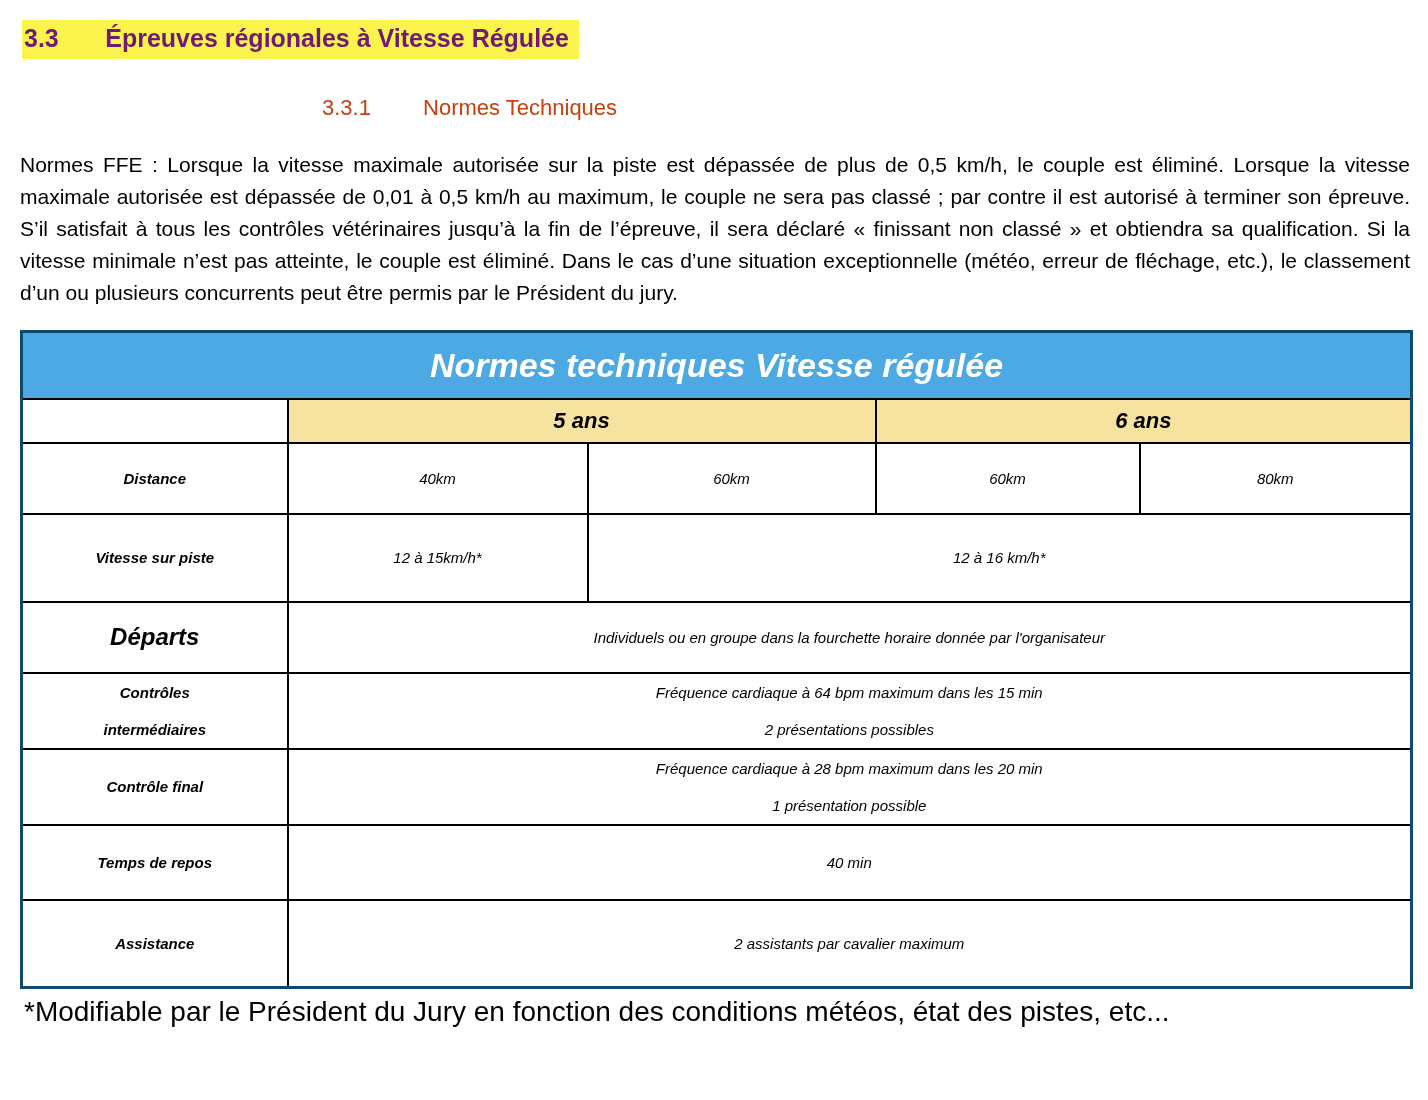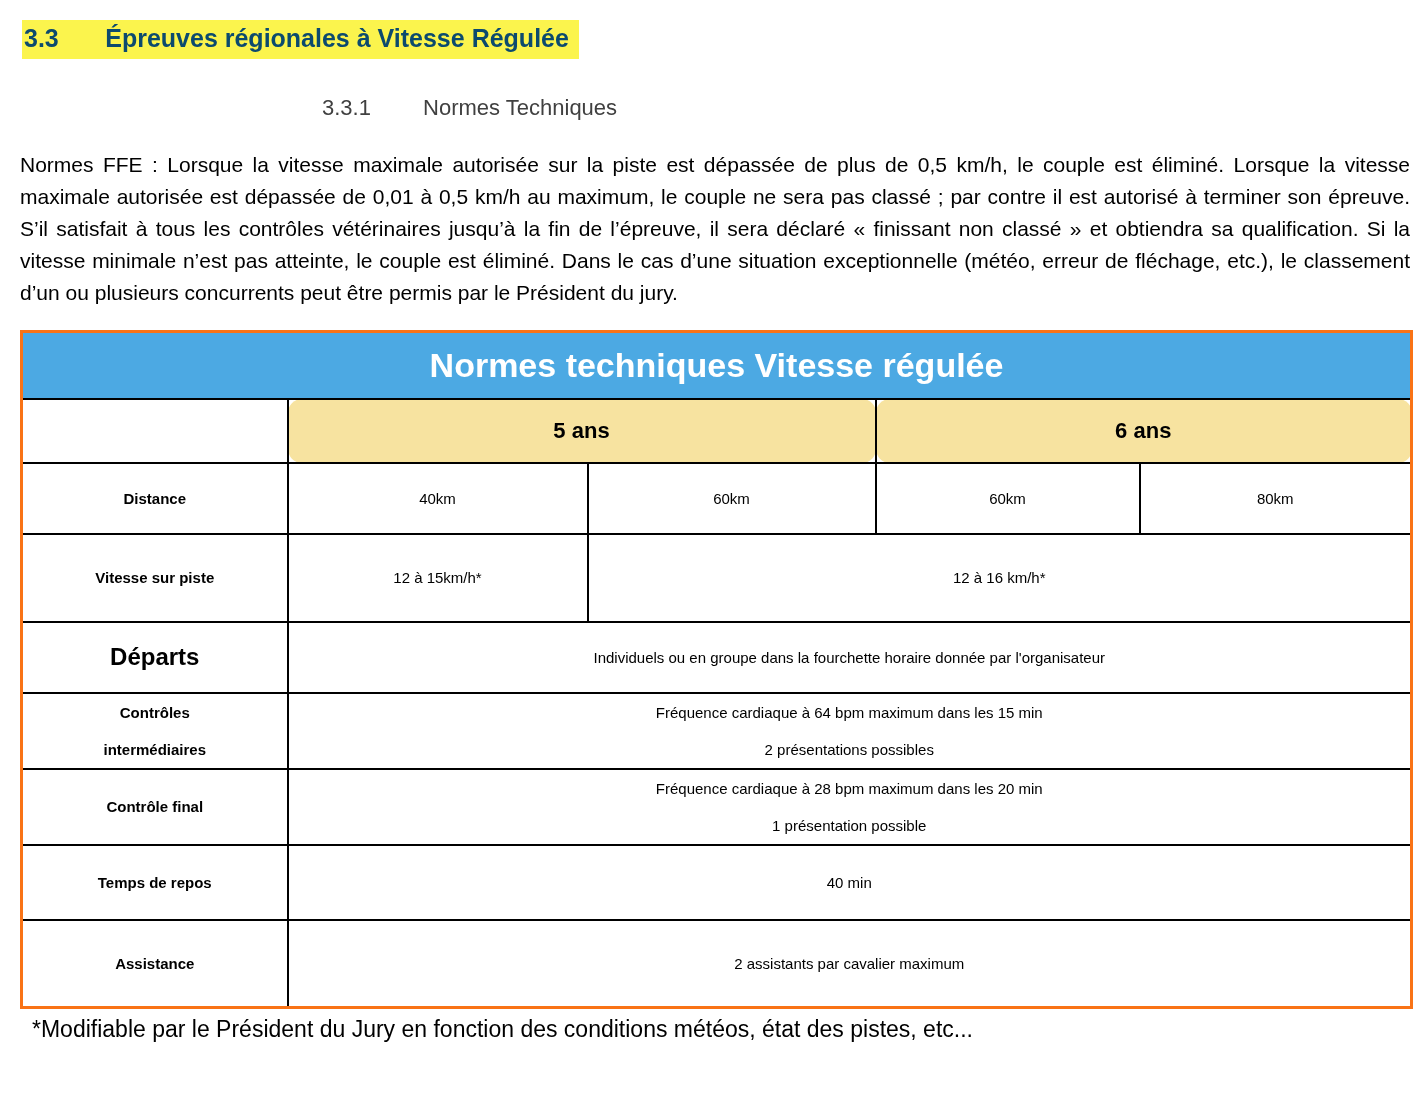--- a/index.html
+++ b/index.html
@@ -19,84 +19,85 @@
   }
   
   .heading { margin: 0 0 0 2px; }
   .heading .hl {
     display: inline-block;
     background: #fbf44d;
     padding: 4px 10px 6px 2px;
   }
   .heading .h-num,
   .heading .h-title {
-    color: #0c4a6e;
+    color: #701a75;
     font-weight: bold;
     font-size: 25px;
   }
   .heading .h-num { margin-right: 42px; }
   
   .subheading {
     margin-top: 36px;
     padding-left: 302px;
     font-size: 22px;
-    color: #404040;
+    color: #c2410c;
   }
   .subheading .sh-num { margin-right: 46px; }
   
   .body-text {
     margin: 28px 0 0 0;
     font-size: 21px;
     line-height: 32px;
     text-align: justify;
   }
   
   table.normes {
     margin-top: 21px;
     border-collapse: collapse;
     table-layout: fixed;
     width: 1390px;
-    border: 3px solid #f97316;
+    border: 3px solid #0c4a6e;
+    font-style: italic;
   }
   table.normes td, table.normes th {
     border: 2px solid #000;
     text-align: center;
     vertical-align: middle;
     font-size: 15px;
     padding: 0 4px;
     box-sizing: border-box;
     background: #ffffff;
   }
   table.normes th {
     font-weight: bold;
   }
   tr.title-row td {
     background: #4ca9e3;
     color: #ffffff;
     font-weight: bold;
     font-size: 34px;
     height: 67px;
   }
-  tr.age-row td { height: 64px; font-weight: bold; font-size: 22px; border-radius: 14px; }
+  tr.age-row td { height: 44px; font-weight: bold; font-size: 22px; }
   tr.age-row td.age { background: #f7e3a0; }
   tr.age-row td.blank { background: #ffffff; }
   tr.r-distance td, tr.r-distance th { height: 71px; }
   tr.r-vitesse td, tr.r-vitesse th { height: 88px; }
   tr.r-departs td, tr.r-departs th { height: 71px; }
   tr.r-departs th { font-size: 24px; }
   tr.r-controles td, tr.r-controles th { height: 71px; }
   tr.r-final td, tr.r-final th { height: 71px; }
   tr.r-repos td, tr.r-repos th { height: 75px; }
   tr.r-assist td, tr.r-assist th { height: 88px; }
   .two-line div { line-height: 37px; }
   .lbl-two-line span { display: block; line-height: 37px; }
   
   .footnote {
-    margin: 7px 0 0 12px;
-    font-size: 23px;
+    margin: 7px 0 0 4px;
+    font-size: 28px;
   }
 </style>
 </head>
 <body>
 
 <div class="page">
 
   <div class="heading">
     <span class="hl">
       <span class="h-num">3.3</span>

